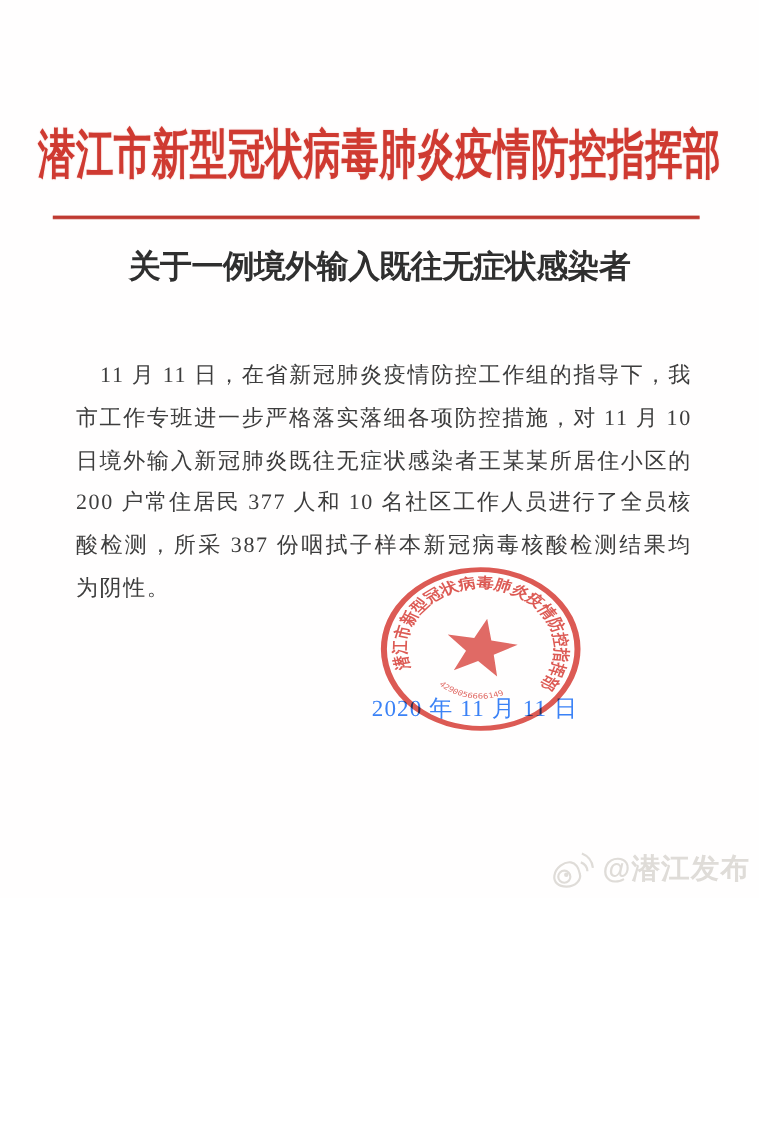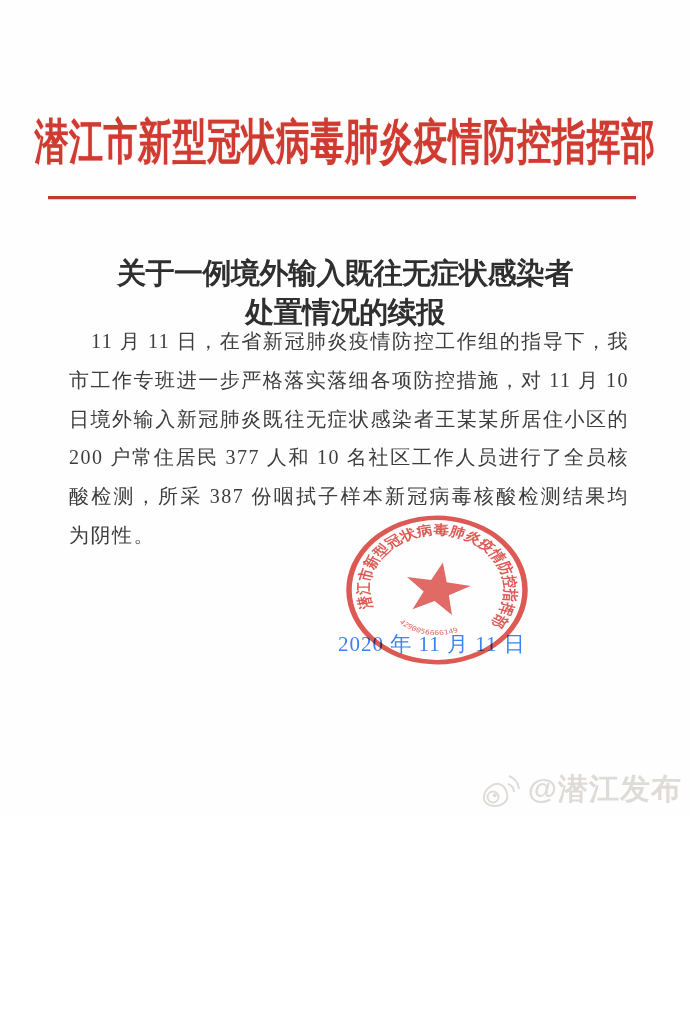--- a/index.html
+++ b/index.html
@@ -23,21 +23,21 @@
     text-shadow:0 0 1px rgba(207,58,49,.45);
     white-space:nowrap;
   }
   .red-rule{
     position:absolute;top:196px;left:48px;width:588px;height:3px;
     background:var(--rule_red);box-shadow:0 1px 0 rgba(191,58,49,.25);
   }
   .doc-title{
     position:absolute;top:224px;left:0;width:690px;
     text-align:center;color:var(--title_black);
-    font-size:29px;line-height:39px;font-weight:bold;letter-spacing:-0.5px;margin-top:30px;
+    font-size:29px;line-height:39px;font-weight:bold;letter-spacing:-0.5px;
   }
   .body-text{
     position:absolute;top:322px;left:69px;width:560px;margin:0;
     color:var(--body_text);font-size:20px;line-height:38.8px;
     letter-spacing:1.5px;white-space:pre-line;text-indent:22px;
     text-align:justify;
   }
   .date-line{
     position:absolute;top:630px;left:338px;z-index:1;
     color:#3b82f6;font-size:21px;letter-spacing:1px;white-space:nowrap;
@@ -47,41 +47,40 @@
     mix-blend-mode:multiply;opacity:.88;
   }
   .seal-ring{fill:none;stroke:var(--seal_red);stroke-width:5.5;}
   .seal-star{fill:var(--seal_red);opacity:.9;}
   .seal-text{fill:var(--seal_red);font-size:16px;font-weight:bold;
              font-family:"Liberation Serif","DejaVu Serif",serif;}
   .seal-code{fill:var(--seal_red);font-size:8px;
              font-family:"DejaVu Sans Mono",monospace;opacity:.9;}
   .watermark{
     position:absolute;right:8px;bottom:6px;z-index:3;
-    display:flex;align-items:flex-end;gap:6px;
+    display:flex;align-items:flex-start;gap:6px;
     color:var(--watermark_gray);
     font-family:"Liberation Sans","DejaVu Sans",sans-serif;
-    font-size:30px;font-weight:bold;letter-spacing:1px;
+    font-size:26px;font-weight:bold;letter-spacing:1px;
   }
   .wb-icon{display:block;}
   .wb-icon *{stroke:var(--watermark_gray);fill:none;stroke-width:2;}
   .wb-icon .dot{fill:var(--watermark_gray);stroke:none;}
 </style>
 </head>
 <body>
 
 <div class="page">
 
   <div class="org-header">潜江市新型冠状病毒肺炎疫情防控指挥部</div>
 
   <div class="red-rule"></div>
 
   <div class="doc-title">
     <div>关于一例境外输入既往无症状感染者</div>
-    <div>处置情况的续报</div>
   </div>
 
   <p class="body-text">11 月 11 日，在省新冠肺炎疫情防控工作组的指导下，我市工作专班进一步严格落实落细各项防控措施，对 11 月 10 日境外输入新冠肺炎既往无症状感染者王某某所居住小区的 200 户常住居民 377 人和 10 名社区工作人员进行了全员核酸检测，所采 387 份咽拭子样本新冠病毒核酸检测结果均为阴性。</p>
 
   <div class="date-line">2020 年 11 月 11 日</div>
 
   <svg class="seal" width="200" height="180" viewBox="0 0 200 180">
     <g transform="translate(100,90) scale(1,0.82) rotate(10) translate(-100,-90)">
       <defs>
         <path id="sealTextPath" d="M 41.1 124 A 68 68 0 1 1 158.9 124"></path>

